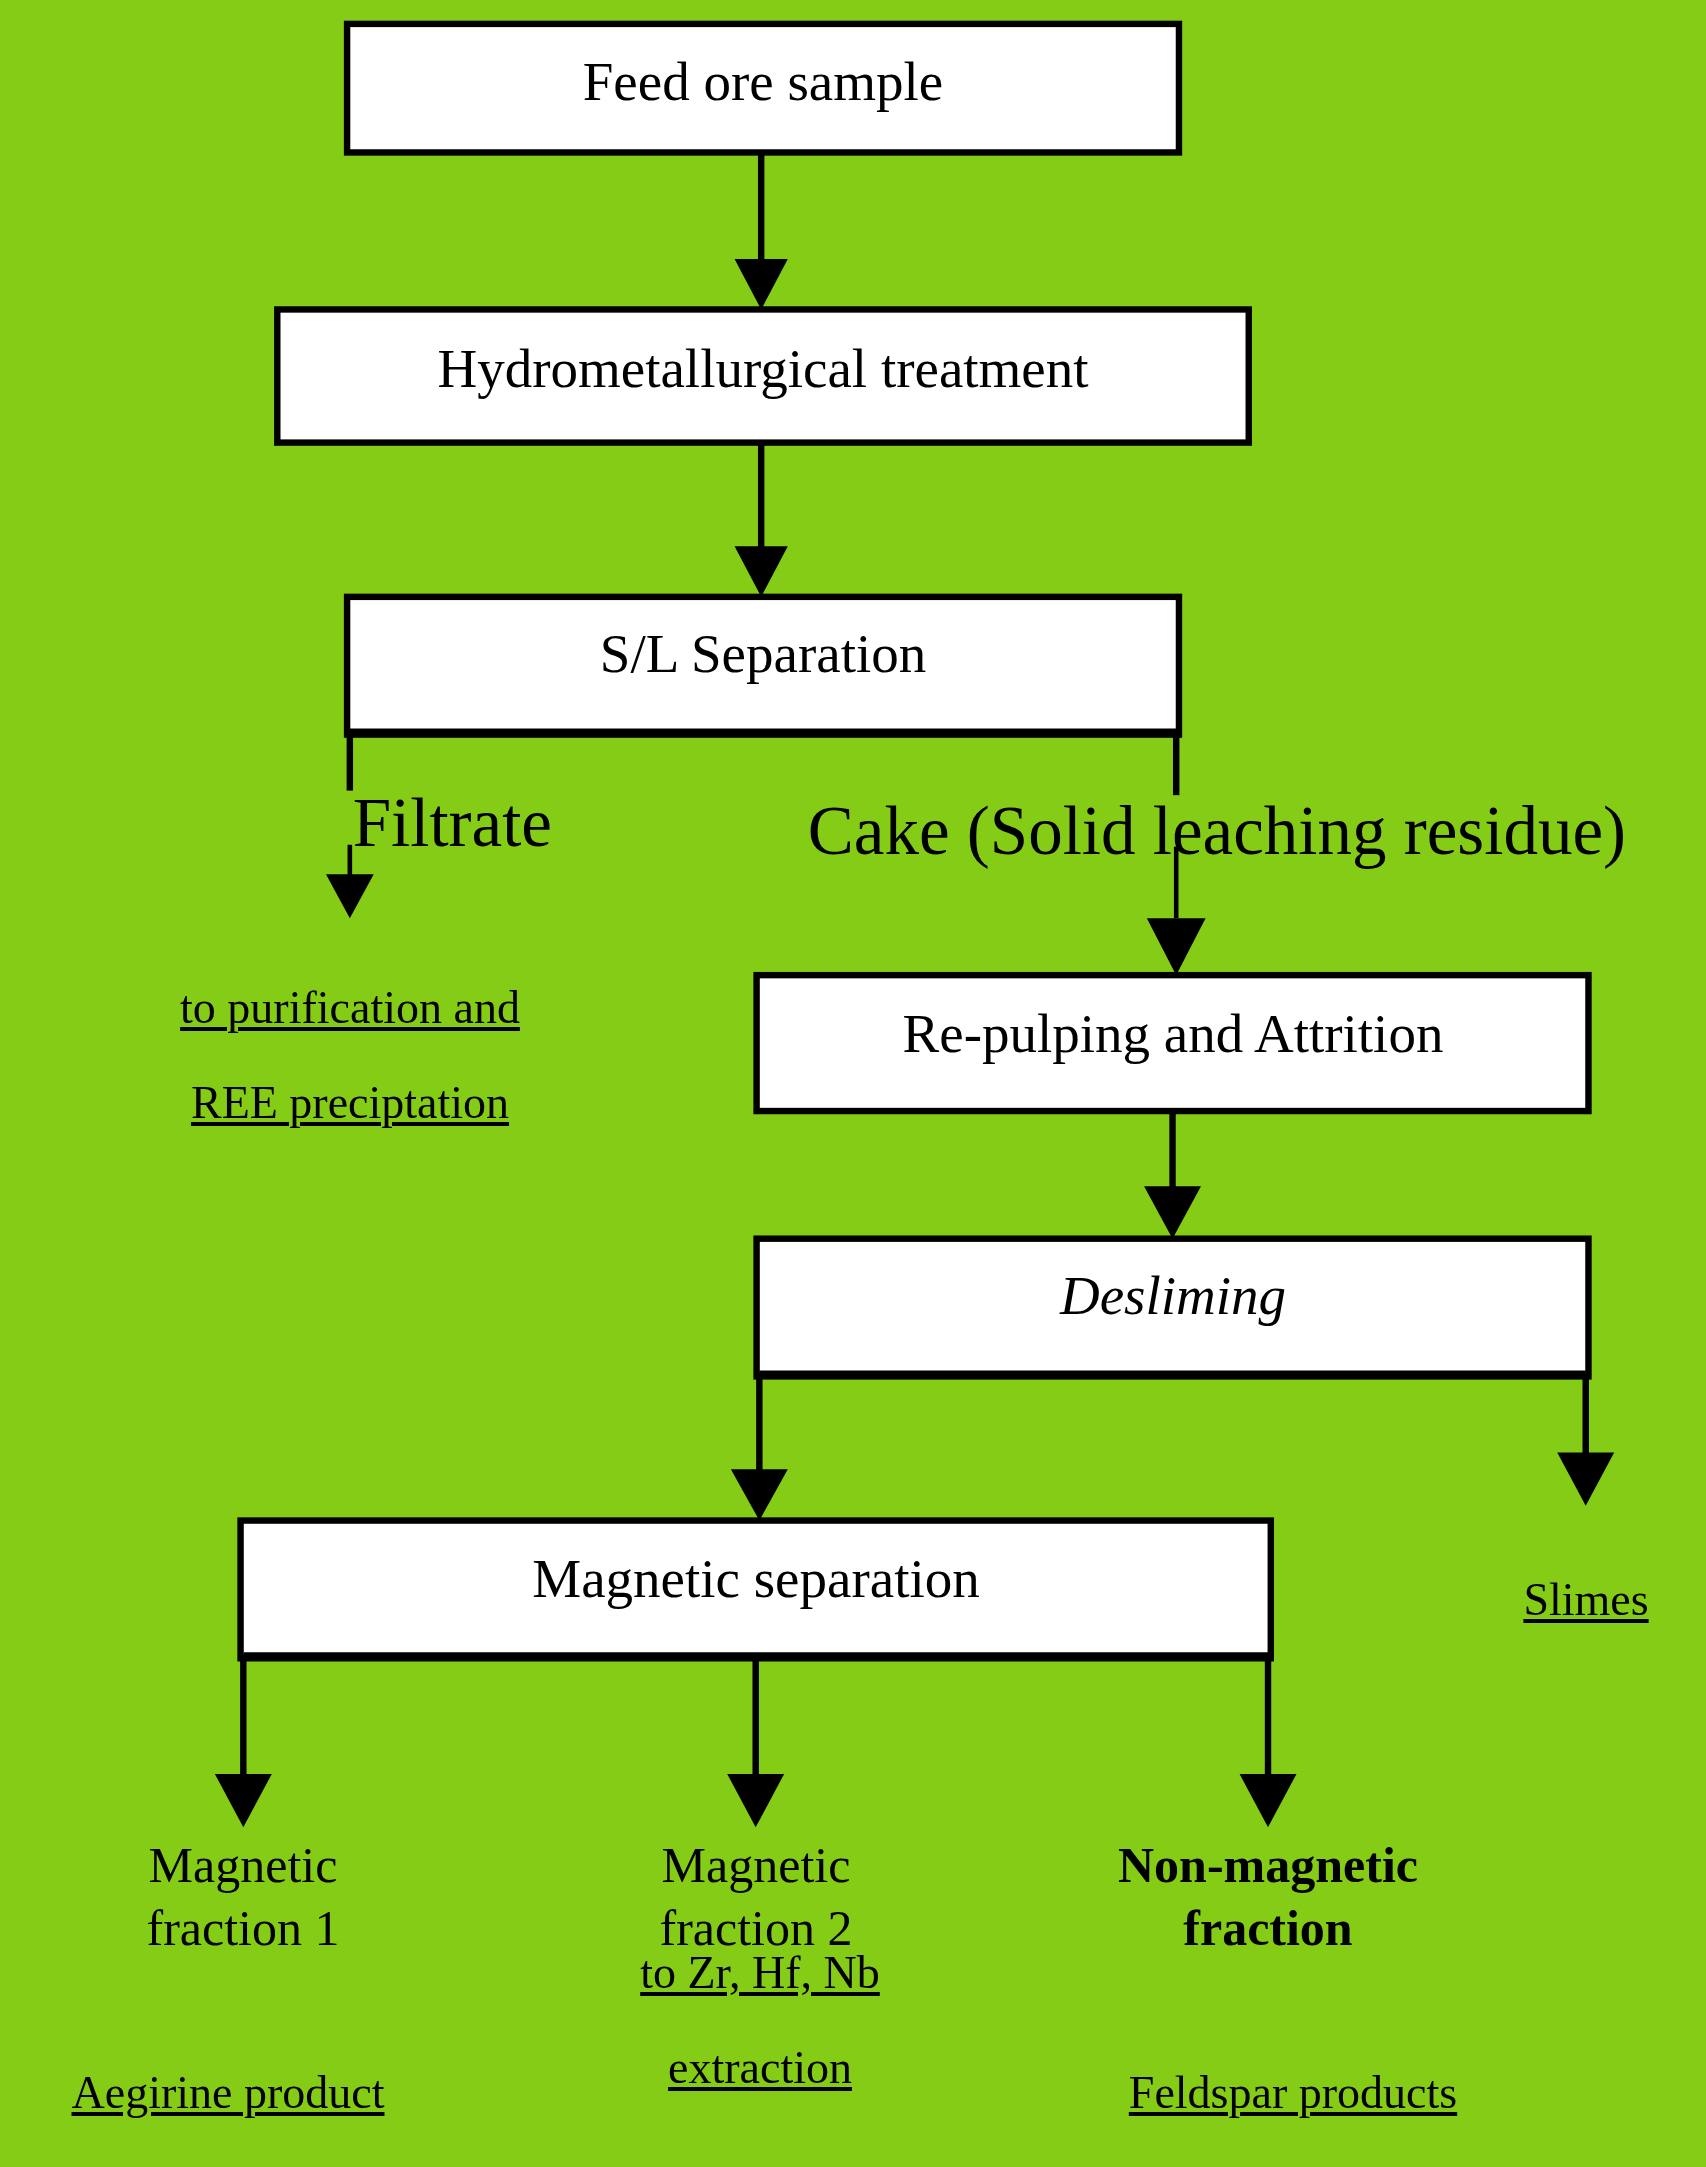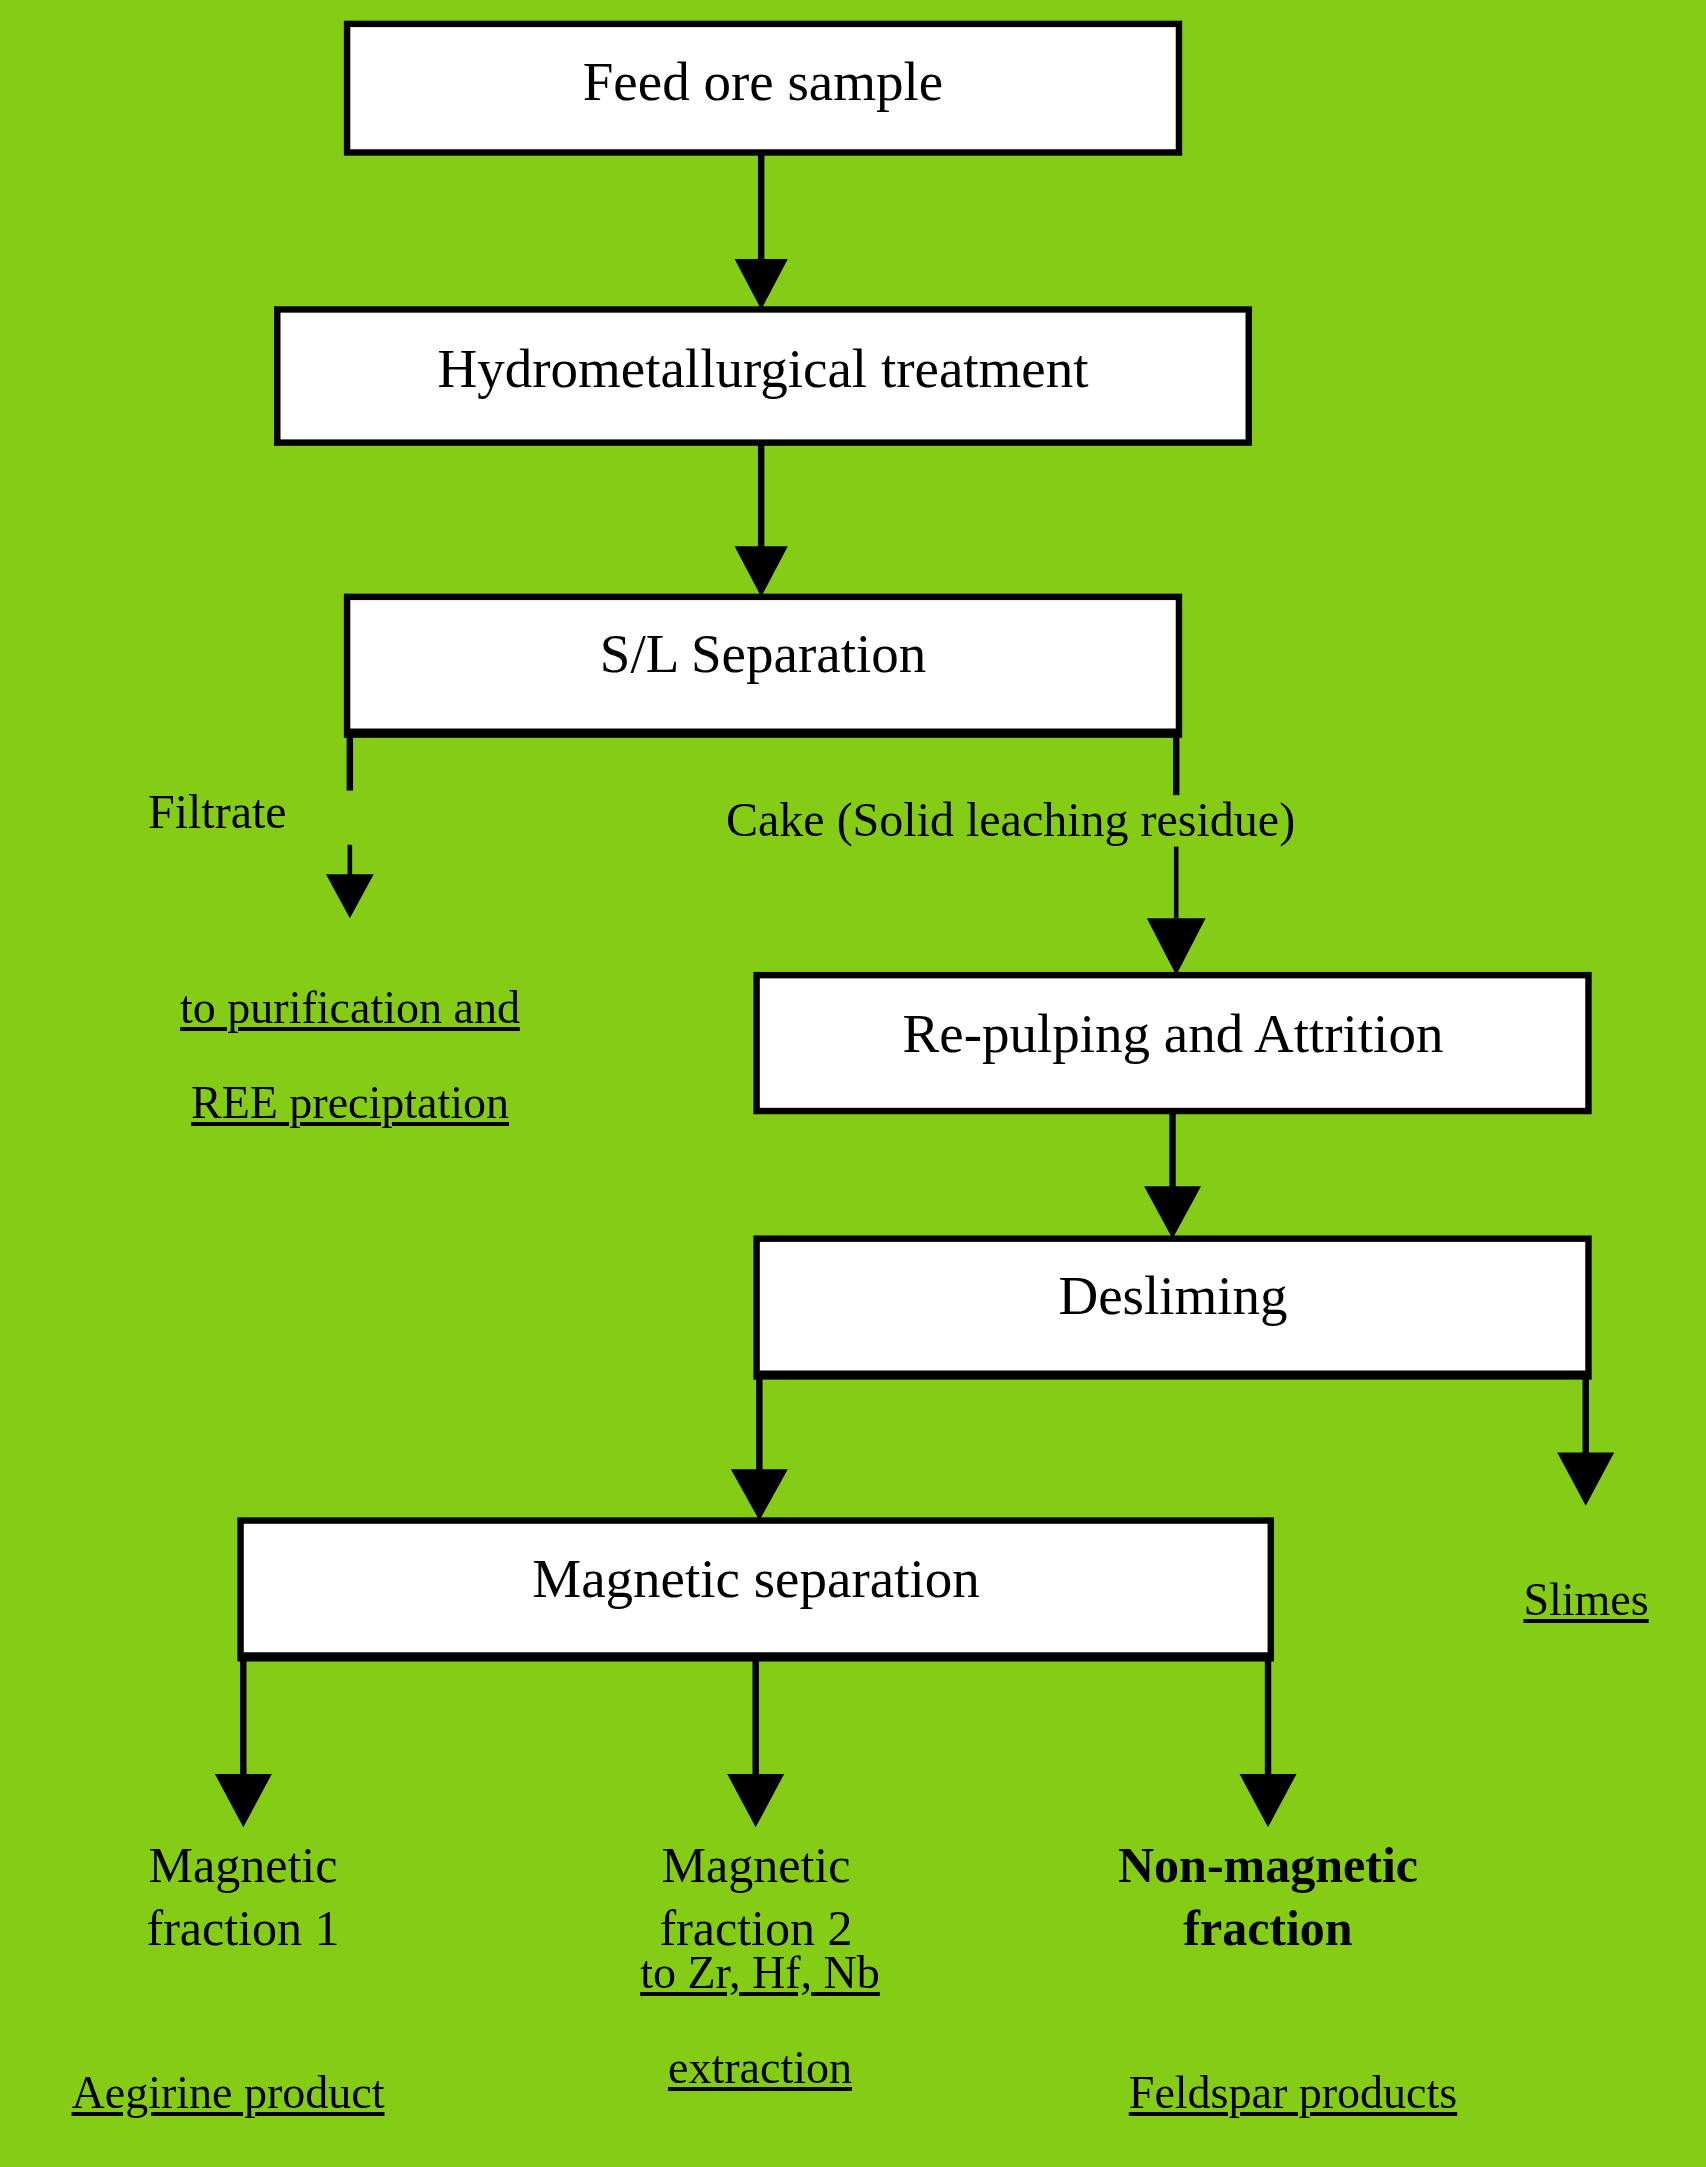--- a/index.html
+++ b/index.html
@@ -55,22 +55,22 @@
     color: #000000;
     font-family: "Liberation Serif", "DejaVu Serif", serif;
     white-space: pre;
     line-height: 1.12;
   }
   .box-label {
     font-size: 55px;
     text-align: center;
   }
   .flow-label {
-    font-size: 48px;
-    text-align: left;
+    font-size: 69px;
+    text-align: right;
   }
   .prod-label {
     font-size: 46px;
     text-align: center;
     text-decoration: underline;
     text-underline-offset: 3.7px;
     text-decoration-thickness: 3.7px;
     margin-top: 36px;
   }
   .frac-label {
@@ -134,21 +134,21 @@
   </svg>
 
   <div class="txt box-label" style="left:347px; top:51px; width:832px;">Feed ore sample</div>
 
   <div class="txt box-label" style="left:277px; top:338px; width:972px;">Hydrometallurgical treatment</div>
 
   <div class="txt box-label" style="left:347px; top:623px; width:832px;">S/L Separation</div>
 
   <div class="txt box-label" style="left:757px; top:1003px; width:832px;">Re-pulping and Attrition</div>
 
-  <div class="txt box-label" style="left:757px; top:1265px; width:832px;">Desliming</div>
+  <div class="txt box-label" style="left:757px; top:1265px; width:832px;font-style:italic;">Desliming</div>
 
   <div class="txt box-label" style="left:241px; top:1548px; width:1030px;">Magnetic separation</div>
 
   <div class="txt flow-label centerer" style="left:350px; top:785px; width:404px;">Filtrate</div>
 
   <div class="txt flow-label centerer" style="left:1176px; top:793px; width:900px;">Cake (Solid leaching residue)</div>
 
   <div style="position:absolute; left:350px; top:946px; width:588px; transform:translateX(-50%);">
     <div class="txt prod-label" style="position:relative; left:0; top:0; width:100%;">to purification and</div>
     <div class="txt prod-label" style="position:relative; left:0; top:7.3px; width:100%;">REE preciptation</div>

